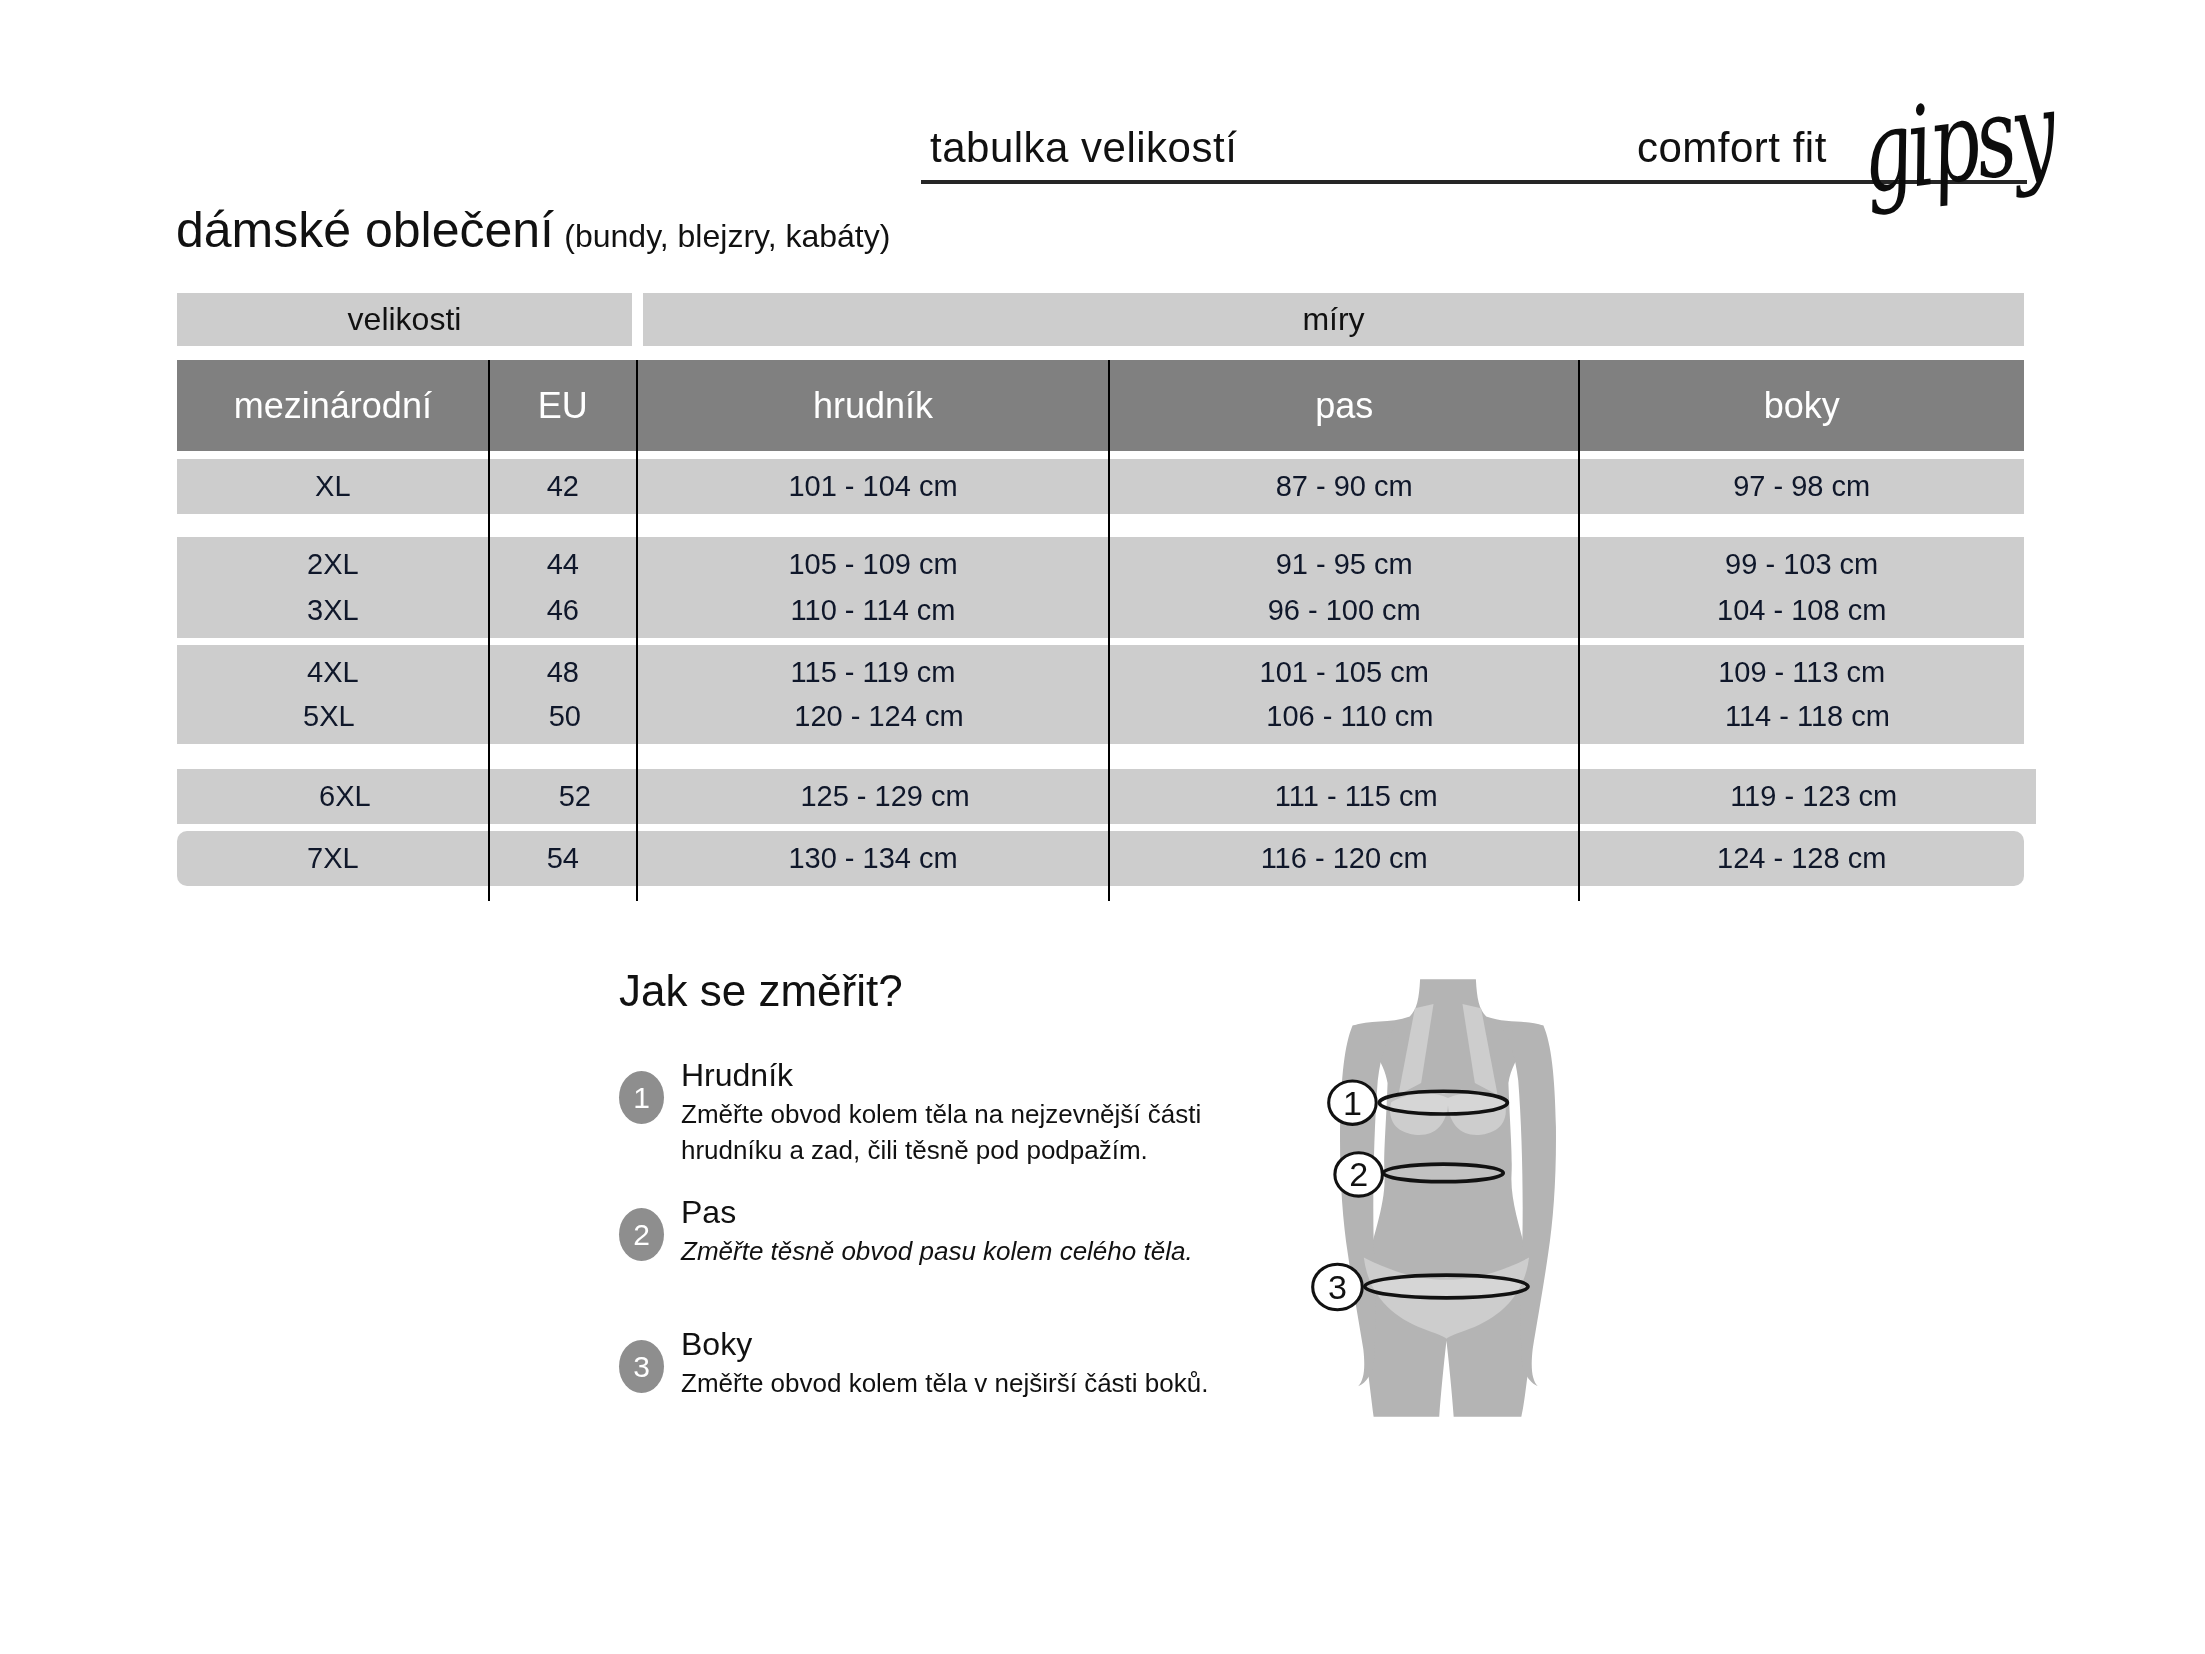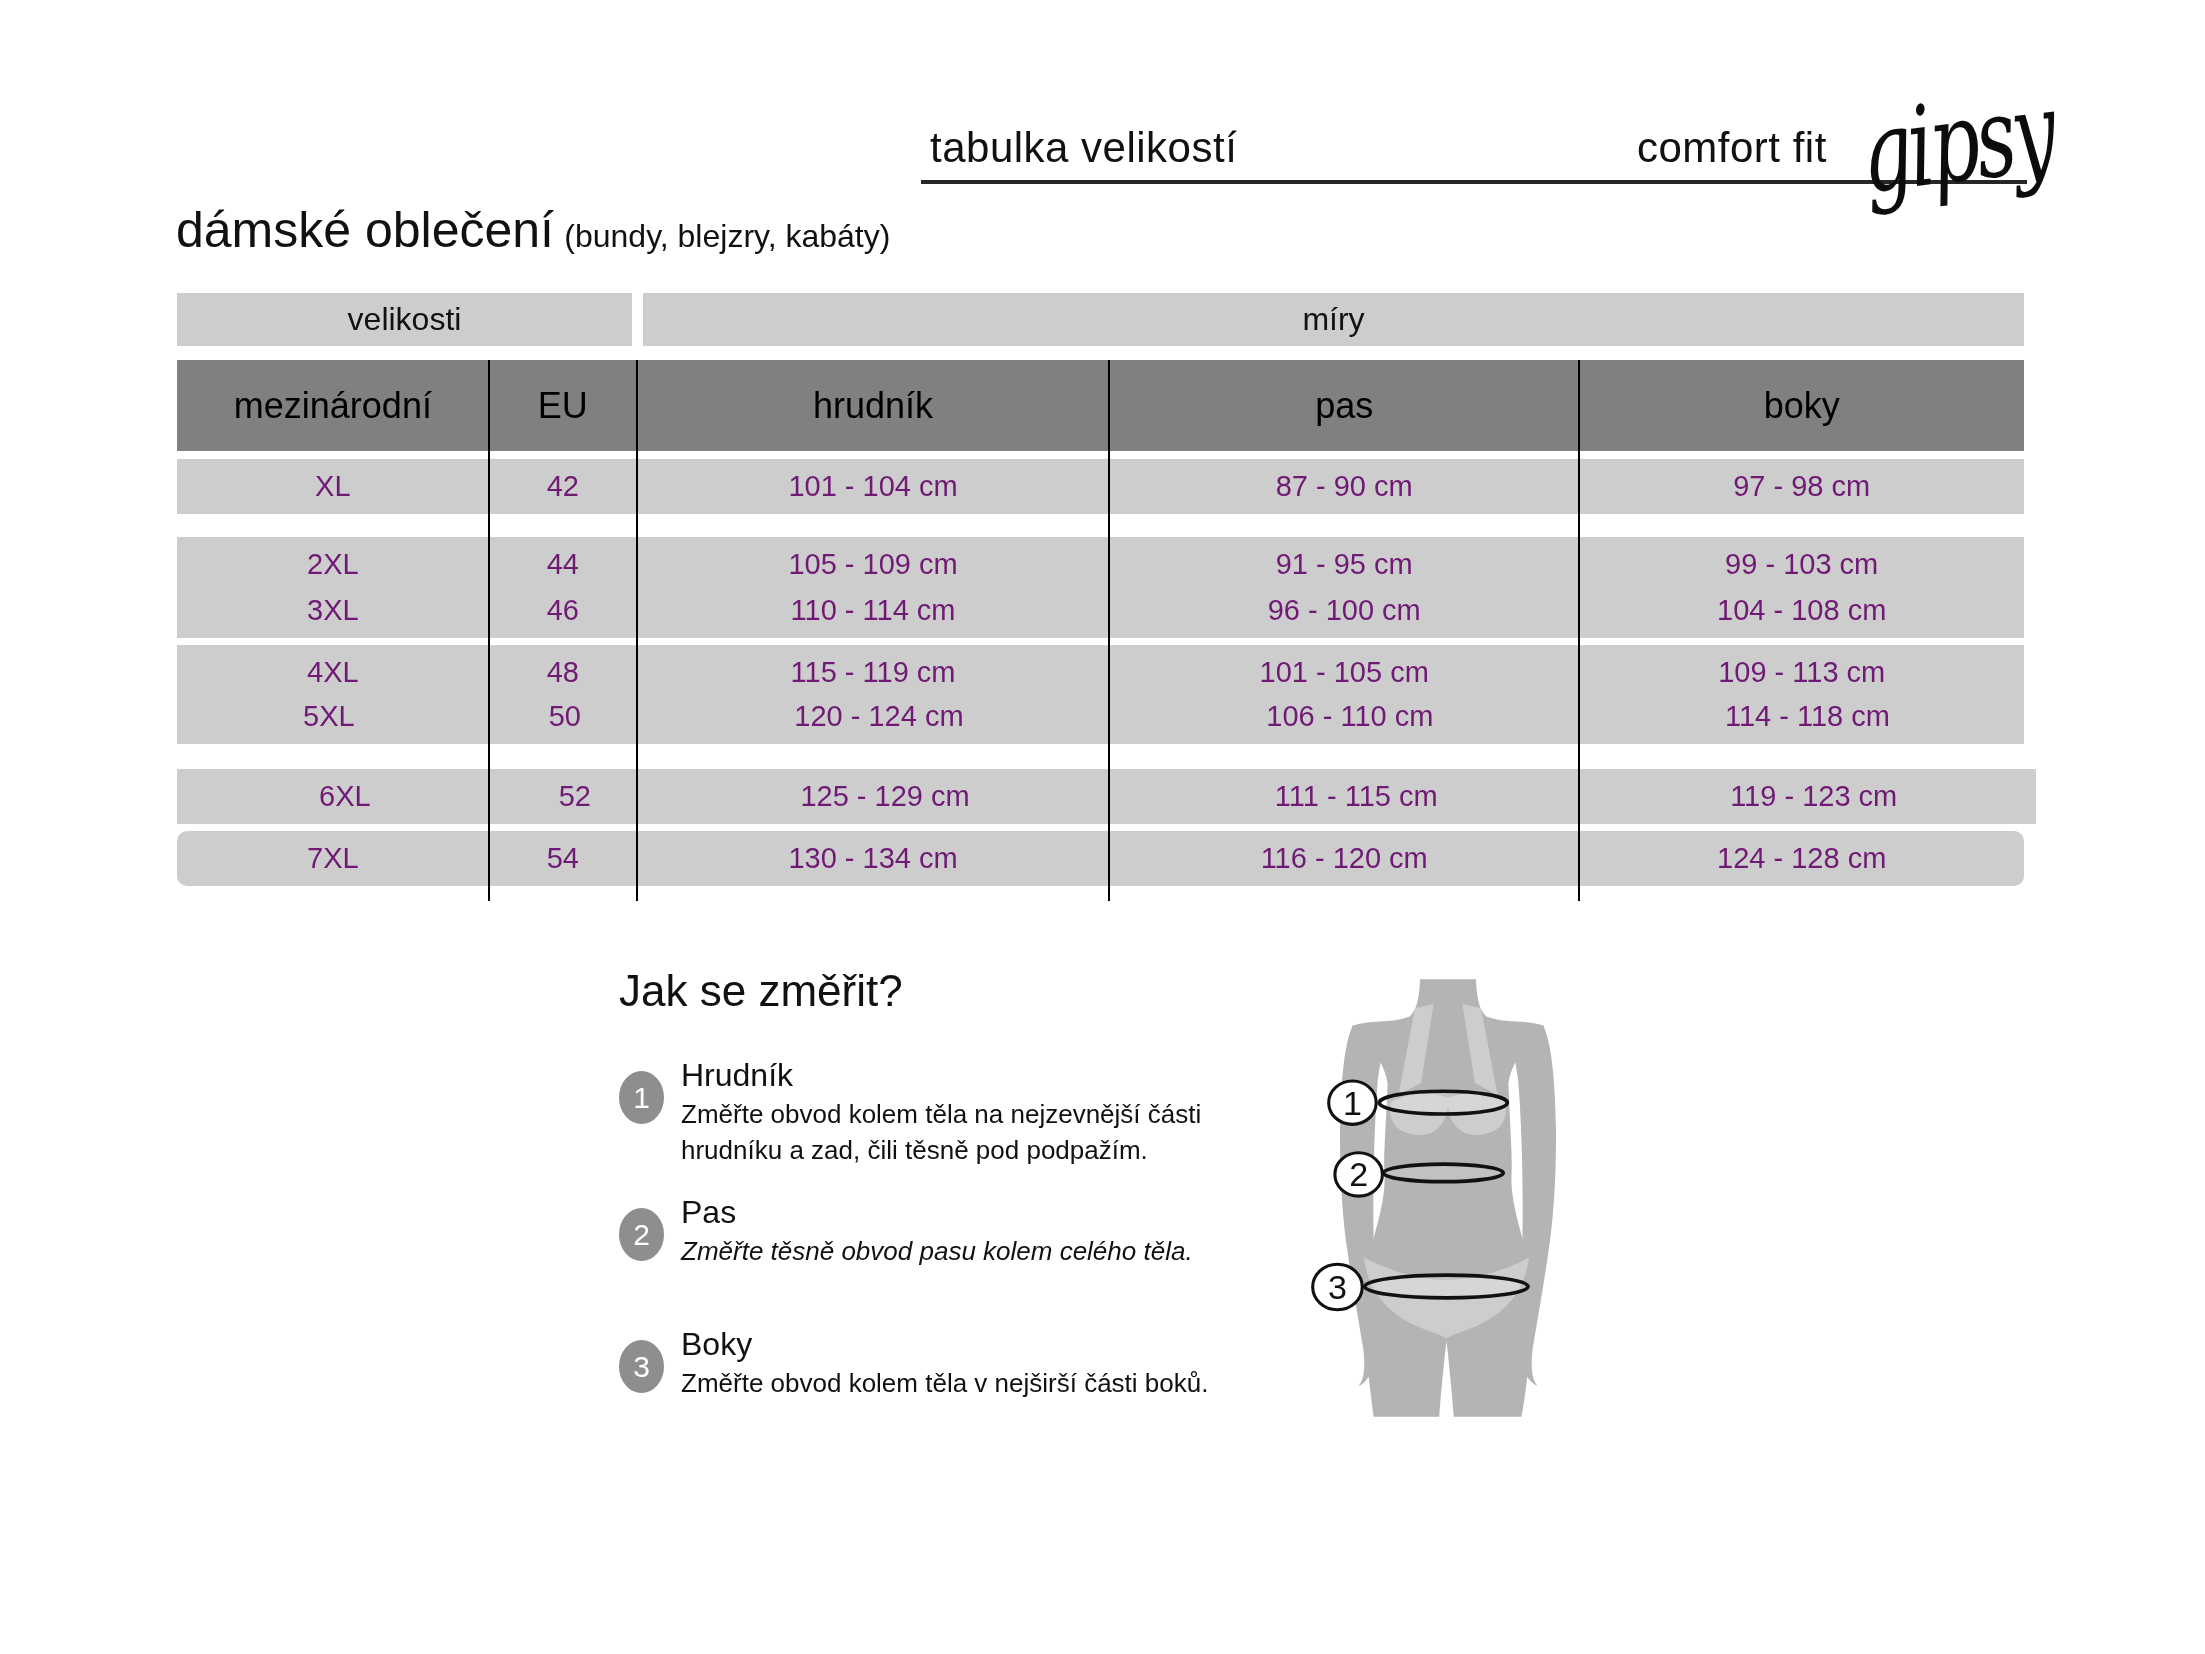--- a/index.html
+++ b/index.html
@@ -15,23 +15,23 @@
   #page-title{left:176px;top:201px;display:flex;align-items:baseline;gap:10.3px;white-space:nowrap;}
   #page-title .main{font-size:50px;}
   #page-title .sub{font-size:32px;}
   
   #size-table{left:177px;top:293px;width:1847px;height:620px;}
   .grp{height:53px;background:#cdcdcd;display:flex;align-items:center;justify-content:center;
        font-size:32px;color:#111;top:0;}
   #grp-sizes{left:0;width:455px;}
   #grp-measures{left:466px;width:1381px;}
   #dark-header{left:0;top:67px;width:1847px;height:91px;background:#808080;display:flex;}
-  #dark-header .hcell{display:flex;align-items:center;justify-content:center;color:#000000;font-size:36px;text-align:center;}
+  #dark-header .hcell{display:flex;align-items:center;justify-content:center;color:#ffffff;font-size:36px;text-align:center;}
   .trow{position:absolute;left:0;width:1847px;height:55px;background:#cdcdcd;display:flex;}
-  .tcell{display:flex;align-items:center;justify-content:center;font-size:29px;color:#701a75;}
+  .tcell{display:flex;align-items:center;justify-content:center;font-size:29px;color:#0f172a;}
   .c0{width:16.877%;} .c1{width:8.032%;} .c2{width:25.553%;} .c3{width:25.469%;} .c4{width:24.069%;}
   .vline{position:absolute;top:67px;width:2.1px;height:541px;background:#000;}
   
   #howto-heading{left:619px;top:966px;font-size:44px;}
   .badge{position:absolute;left:619px;width:45px;height:53px;border-radius:50%;background:#8e8e8e;
          display:flex;align-items:center;justify-content:center;color:#fff;font-size:30px;}
   .step-title{position:absolute;left:681px;font-size:32px;}
   .step-body{position:absolute;left:681px;font-size:26px;line-height:36px;}
   #figure-svg{left:1267px;top:972px;}
 </style>

